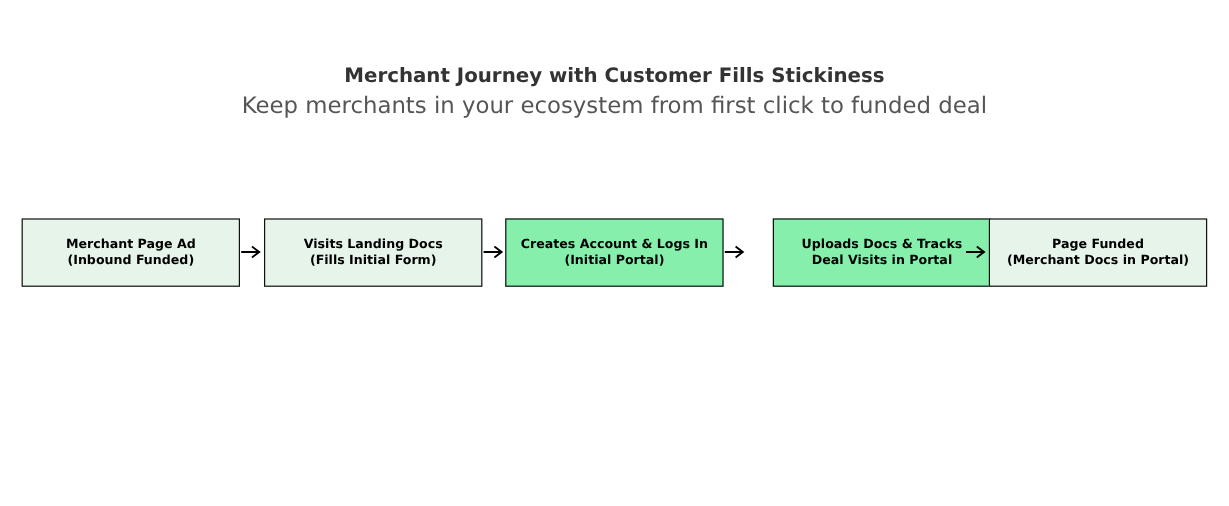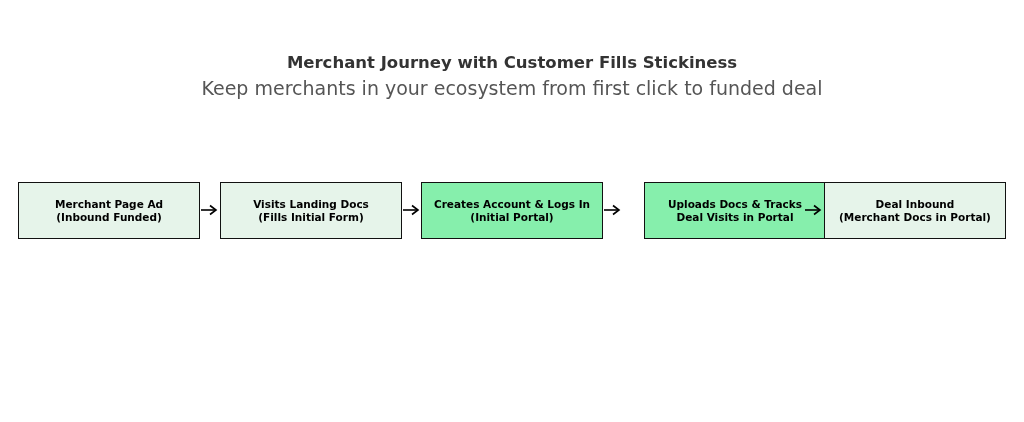--- a/index.html
+++ b/index.html
@@ -47,15 +47,15 @@
 <div class="step blue" style="left:644px;">
   <span>Uploads Docs &amp; Tracks</span>
   <span>Deal Visits in Portal</span>
 </div>
 <svg class="arrow" style="left:804px;" viewBox="0 0 18 14">
   <line x1="1" y1="7" x2="16" y2="7" stroke="#000" stroke-width="1.6"></line>
   <polyline points="10,2.5 16,7 10,11.5" fill="none" stroke="#000" stroke-width="1.6"></polyline>
 </svg>
 
 <div class="step green" style="left:824px;">
-  <span>Deal Inbound</span>
+  <span>Page Funded</span>
   <span>(Merchant Docs in Portal)</span>
 </div>
 
 </body></html>

